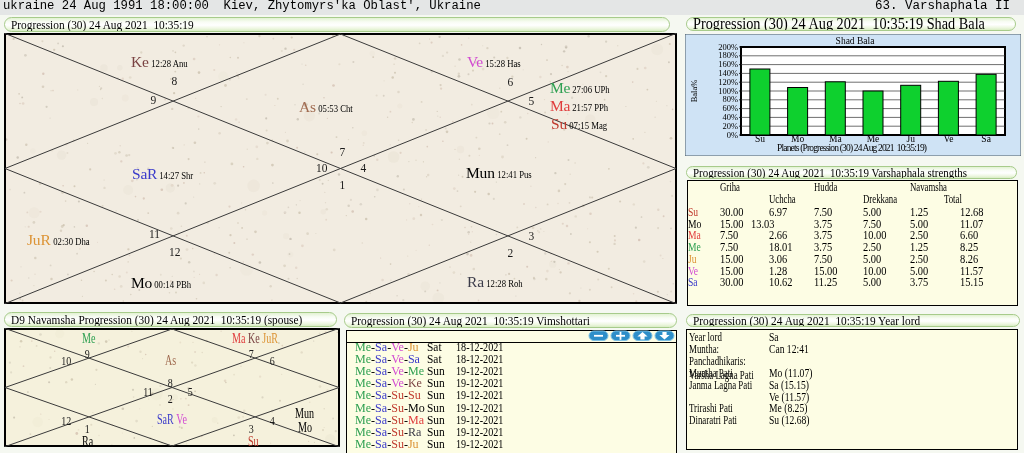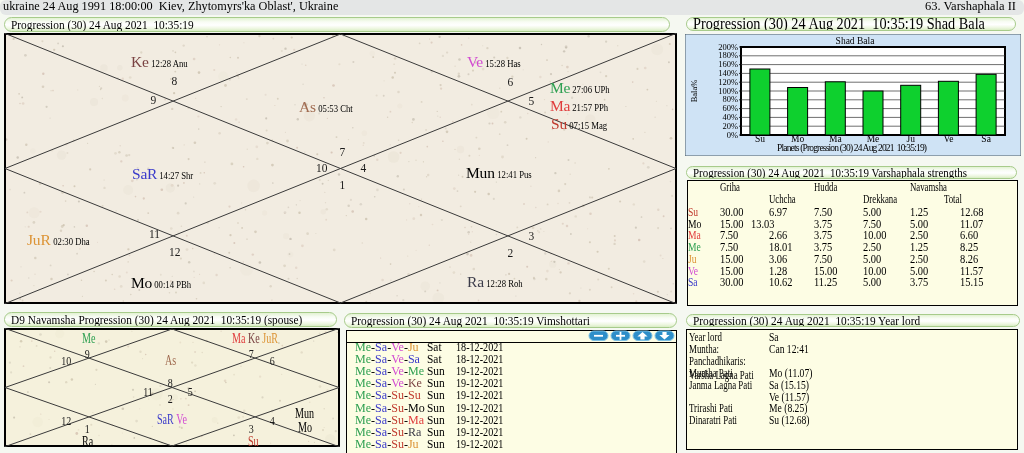--- a/index.html
+++ b/index.html
@@ -1,21 +1,21 @@
 <!DOCTYPE html>
 <html><head><meta charset="utf-8"><style>
 * { margin:0; padding:0; box-sizing:border-box; }
 i { font-style:normal; display:inline-block; transform-origin:0 50%; white-space:nowrap; }
 html,body { width:1024px; height:453px; overflow:hidden; background:#f5f8f1;
   font-family:"Liberation Serif", serif; }
 .abs { position:absolute; }
 #topbar { position:absolute; left:0; top:0; width:1024px; height:15px; background:#e4e6e6;
-  font-family:Liberation Serif, serif; font-size:12.5px; color:#000;border-radius:6px; }
+  font-family:Liberation Mono, monospace; font-size:12.5px; color:#000; }
 #topbar .l { position:absolute; left:3px; top:-1px; } #topbar .l i { transform:scaleX(0.98); }
-#topbar .r { position:absolute; right:8px; top:-1px;padding-left:36px; }
+#topbar .r { position:absolute; right:14px; top:-1px;padding-left:36px; }
 .pill { position:absolute; border:1px solid #a7cb8b; border-radius:8px;
   background:linear-gradient(180deg,#e2f2d2 0%,#f8fcf4 30%,#ffffff 55%,#eef7e2 80%,#d9edc4 100%);
   padding-left:6px; white-space:nowrap; overflow:hidden; }
 .pill i { transform:scaleX(0.84); }
 .hn { position:absolute; width:20px; text-align:center; font-size:13.5px; line-height:17px; color:#1a1a1a; }
 .hn i { transform:scaleX(0.85); transform-origin:50% 50%; }
 .hn2 { position:absolute; width:18px; text-align:center; font-size:12.5px; line-height:15px; color:#1a1a1a; }
 .hn2 i { transform:scaleX(0.8); transform-origin:50% 50%; }
 .pl { position:absolute; white-space:nowrap; font-size:15.5px; line-height:18px; }
 .pl .n { letter-spacing:-0.2px; }

